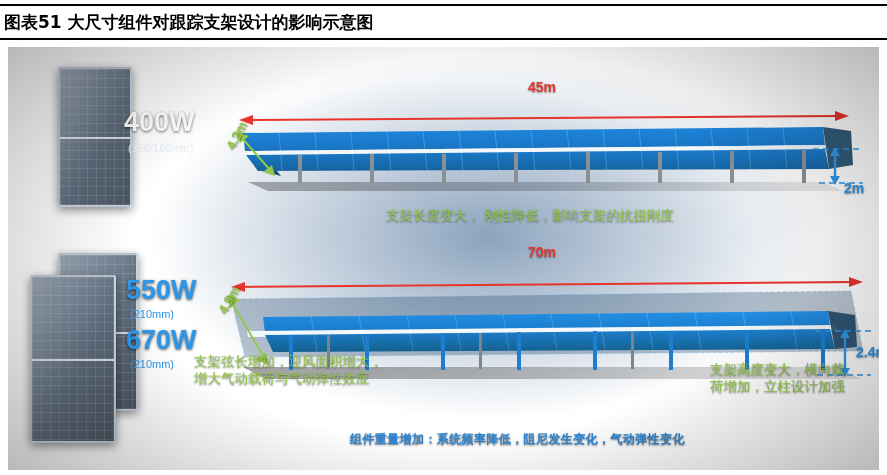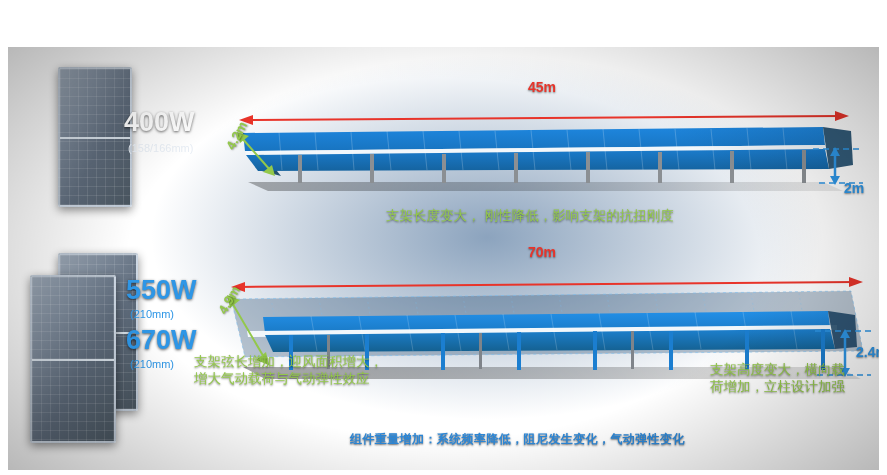--- a/index.html
+++ b/index.html
@@ -48,20 +48,23 @@
     font-family:"DejaVu Sans","Liberation Sans",sans-serif;text-shadow:0 1px 2px rgba(0,0,0,.6);}
   .dim-red{font-size:14px;color:#e8342a;font-weight:bold;text-shadow:0 1px 2px rgba(0,0,0,.5);}
   .dim-blue{font-size:14px;color:#2e96e6;font-weight:bold;text-shadow:0 1px 2px rgba(0,0,0,.5);}
   .dim-green{font-size:13px;color:#93c84a;font-weight:bold;text-shadow:0 1px 2px rgba(0,0,0,.5);}
 </style>
 </head>
 <body>
 
 <div id="page">
 
+  <div id="title-bar">
+    <span id="title-text">图表51   大尺寸组件对跟踪支架设计的影响示意图</span>
+  </div>
 
   <div id="figure">
     <div id="fig-bg2"></div>
 
     <div class="module" style="left:50px;top:20px;width:74px;height:140px;">
       <div class="mid"></div>
     </div>
     <div class="lbl w-big" style="left:116px;top:60px;">400W</div>
     <div class="lbl w-sub" style="left:120px;top:95px;">(158/166mm)</div>
 

